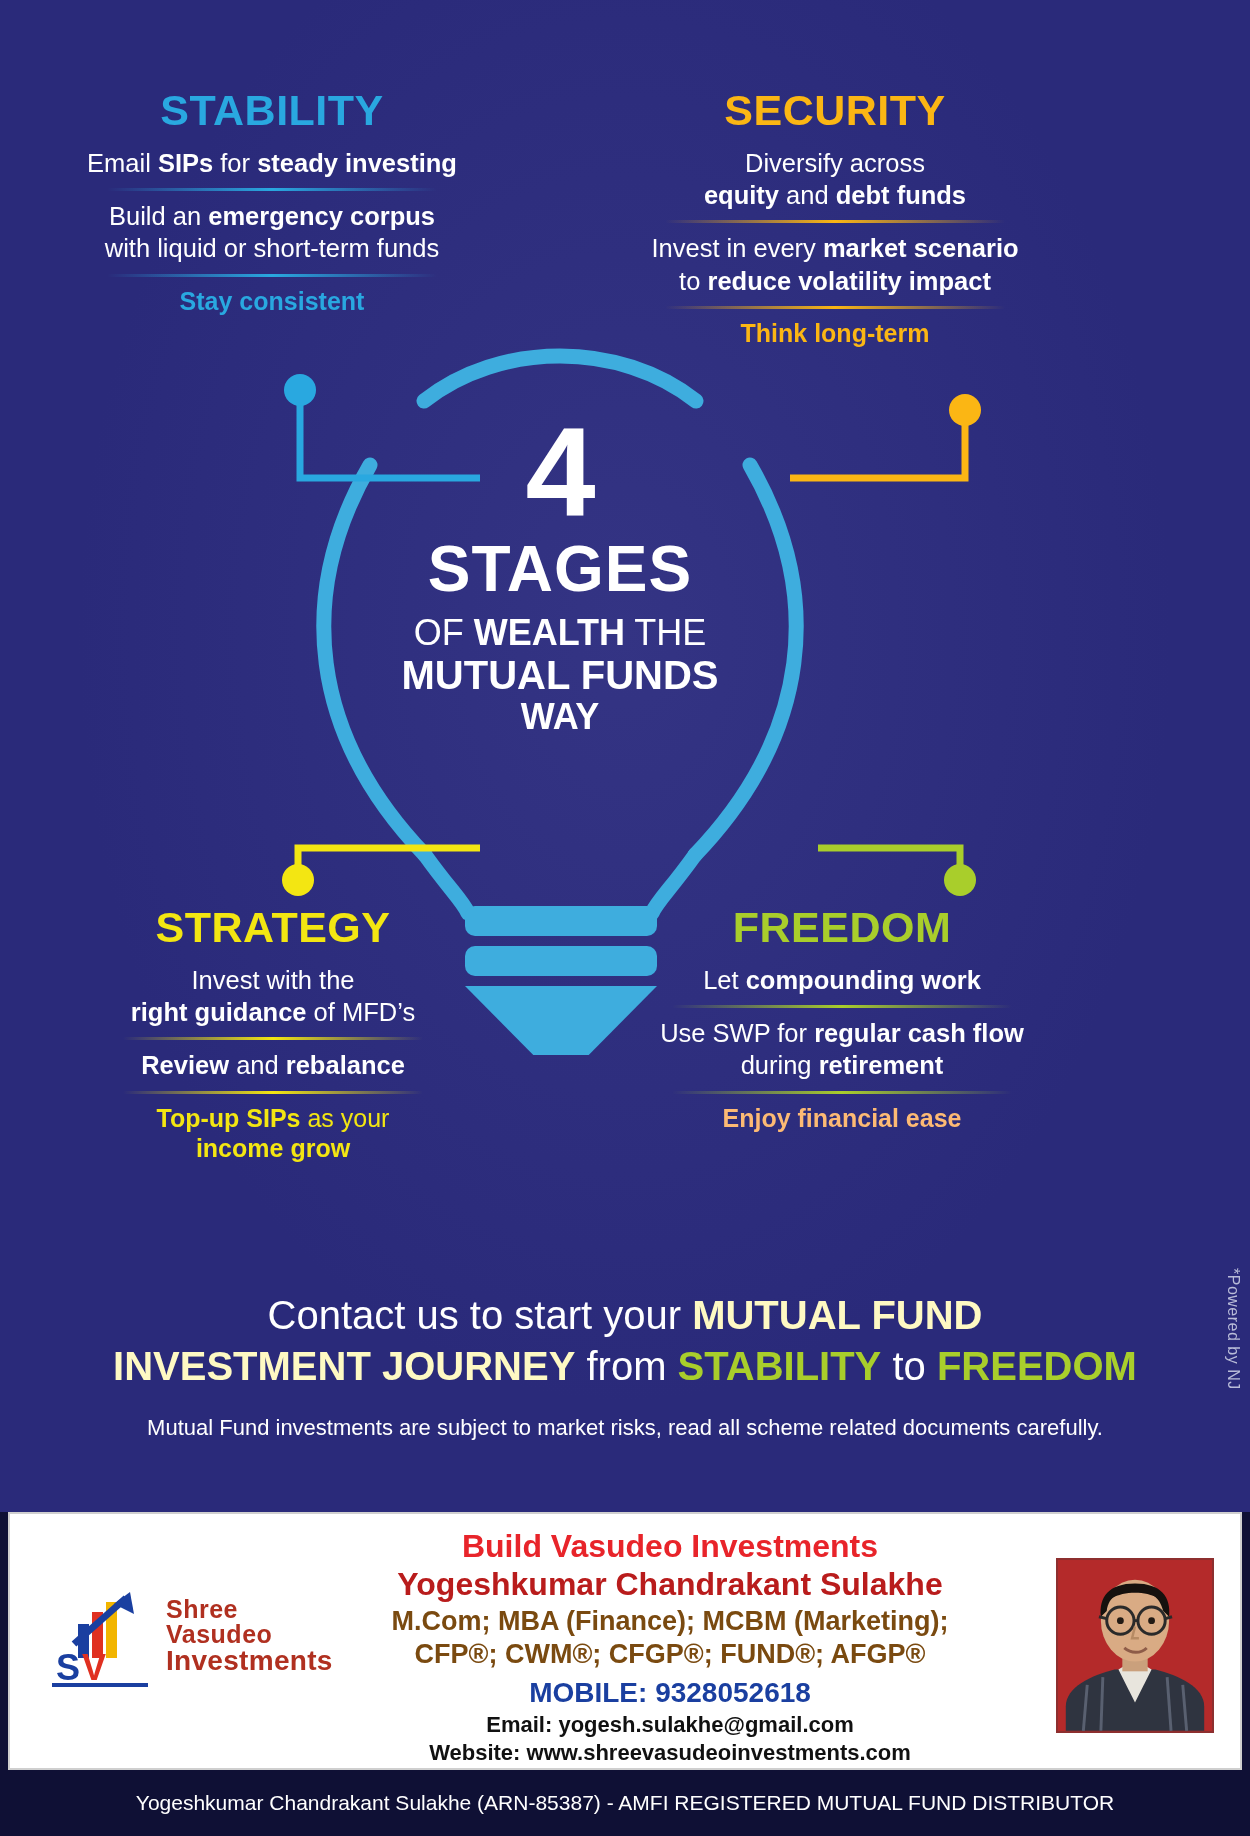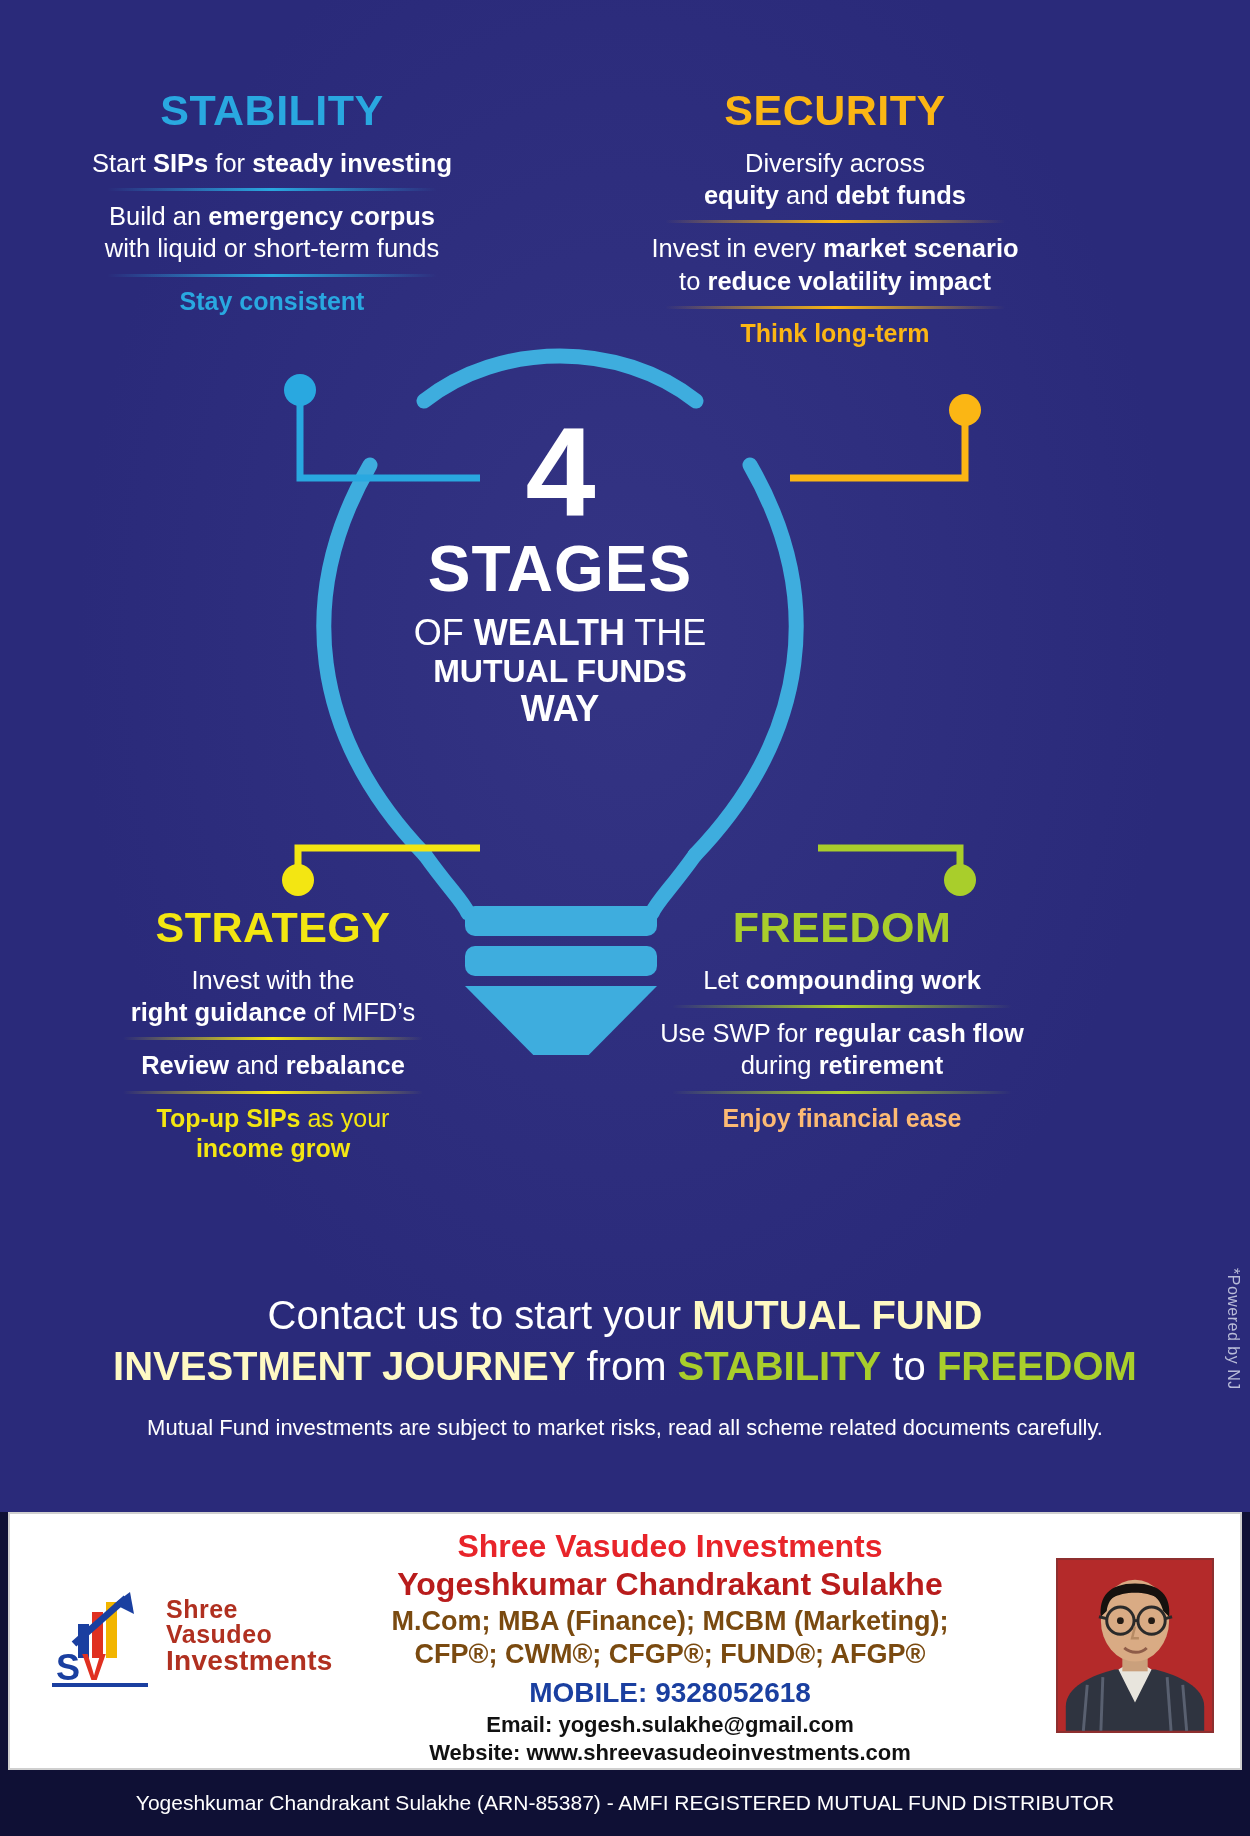--- a/index.html
+++ b/index.html
@@ -69,21 +69,21 @@
     letter-spacing:1px;
     margin-top:6px;
   }
   .line3{
     font-size:36px;
     margin-top:14px;
     font-weight:normal;
   }
   .line3 b, .line4 b{ font-weight:bold; }
   .line4{
-    font-size:32px;
+    font-size:40px;
     font-weight:bold;
     margin-top:4px;
   }
   .line5{
     font-size:36px;
     font-weight:bold;
     margin-top:4px;
   }
 
   
@@ -275,21 +275,21 @@
     <div class="big4">4</div>
     <div class="stages">STAGES</div>
     <div class="line3"><span>OF </span><b>WEALTH</b><span> THE</span></div>
     <div class="line4">MUTUAL FUNDS</div>
     <div class="line5">WAY</div>
   </div>
 
   <div class="quad" id="q-stability">
     <div class="heading">STABILITY</div>
     <div class="body" style="margin-top:14px;">
-      <span>Start </span><b>SIPs</b><span> for </span><b>steady investing</b>
+      <span>Email </span><b>SIPs</b><span> for </span><b>steady investing</b>
     </div>
     <div class="sep" style="width:330px;"></div>
     <div class="body">
       <span>Build an </span><b>emergency corpus</b><br>
       <span>with liquid or short-term funds</span>
     </div>
     <div class="sep" style="width:330px;"></div>
     <div class="tag">Stay consistent</div>
   </div>
 
@@ -367,21 +367,21 @@
         </svg>
       </div>
       <div class="logo-words">
         <div class="w1">Shree</div>
         <div class="w2">Vasudeo</div>
         <div class="w3">Investments</div>
       </div>
     </div>
 
     <div class="company">
-      <div class="c-name">Shree Vasudeo Investments</div>
+      <div class="c-name">Build Vasudeo Investments</div>
       <div class="c-person">Yogeshkumar Chandrakant Sulakhe</div>
       <div class="c-qual">M.Com; MBA (Finance); MCBM (Marketing);</div>
       <div class="c-qual">CFP®; CWM®; CFGP®; FUND®; AFGP®</div>
       <div class="c-mobile">MOBILE: 9328052618</div>
       <div class="c-email">Email: yogesh.sulakhe@gmail.com</div>
       <div class="c-web">Website: www.shreevasudeoinvestments.com</div>
     </div>
 
     <div class="photo">
       <svg viewBox="0 0 158 175" width="154" height="171">

